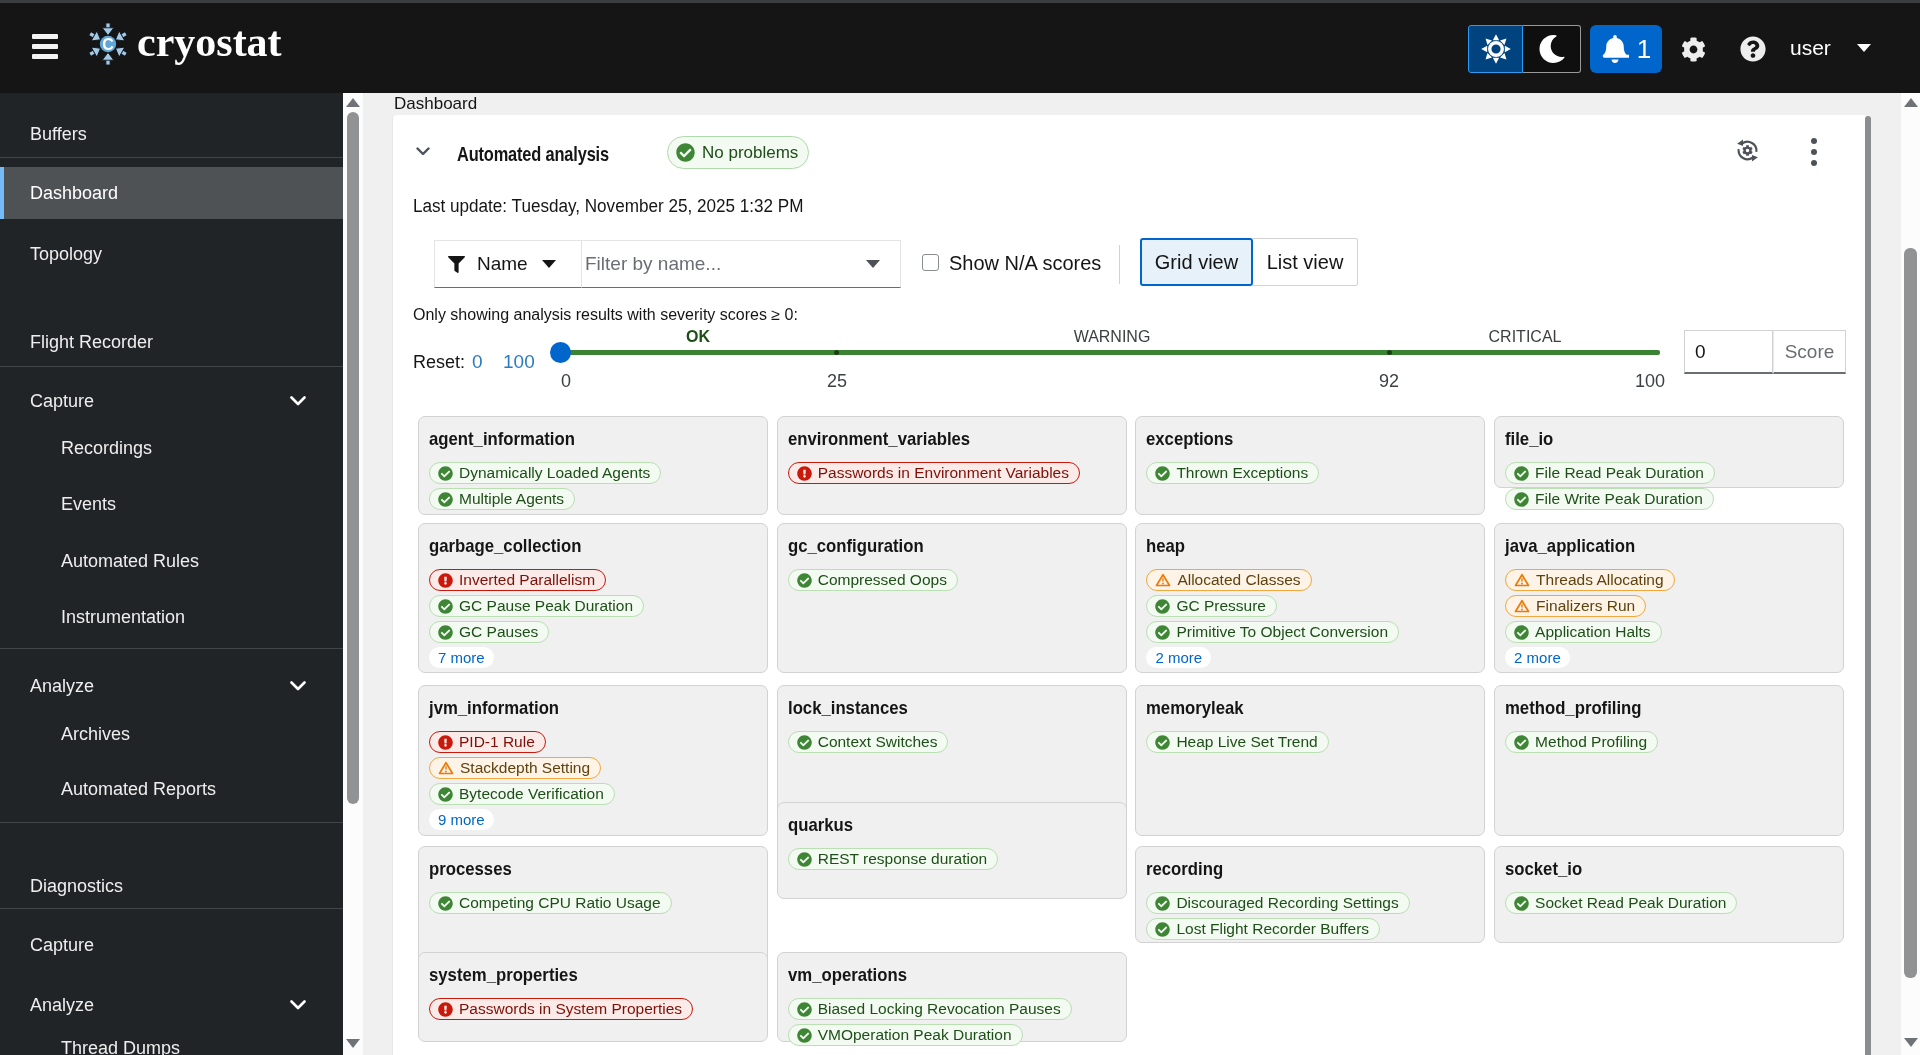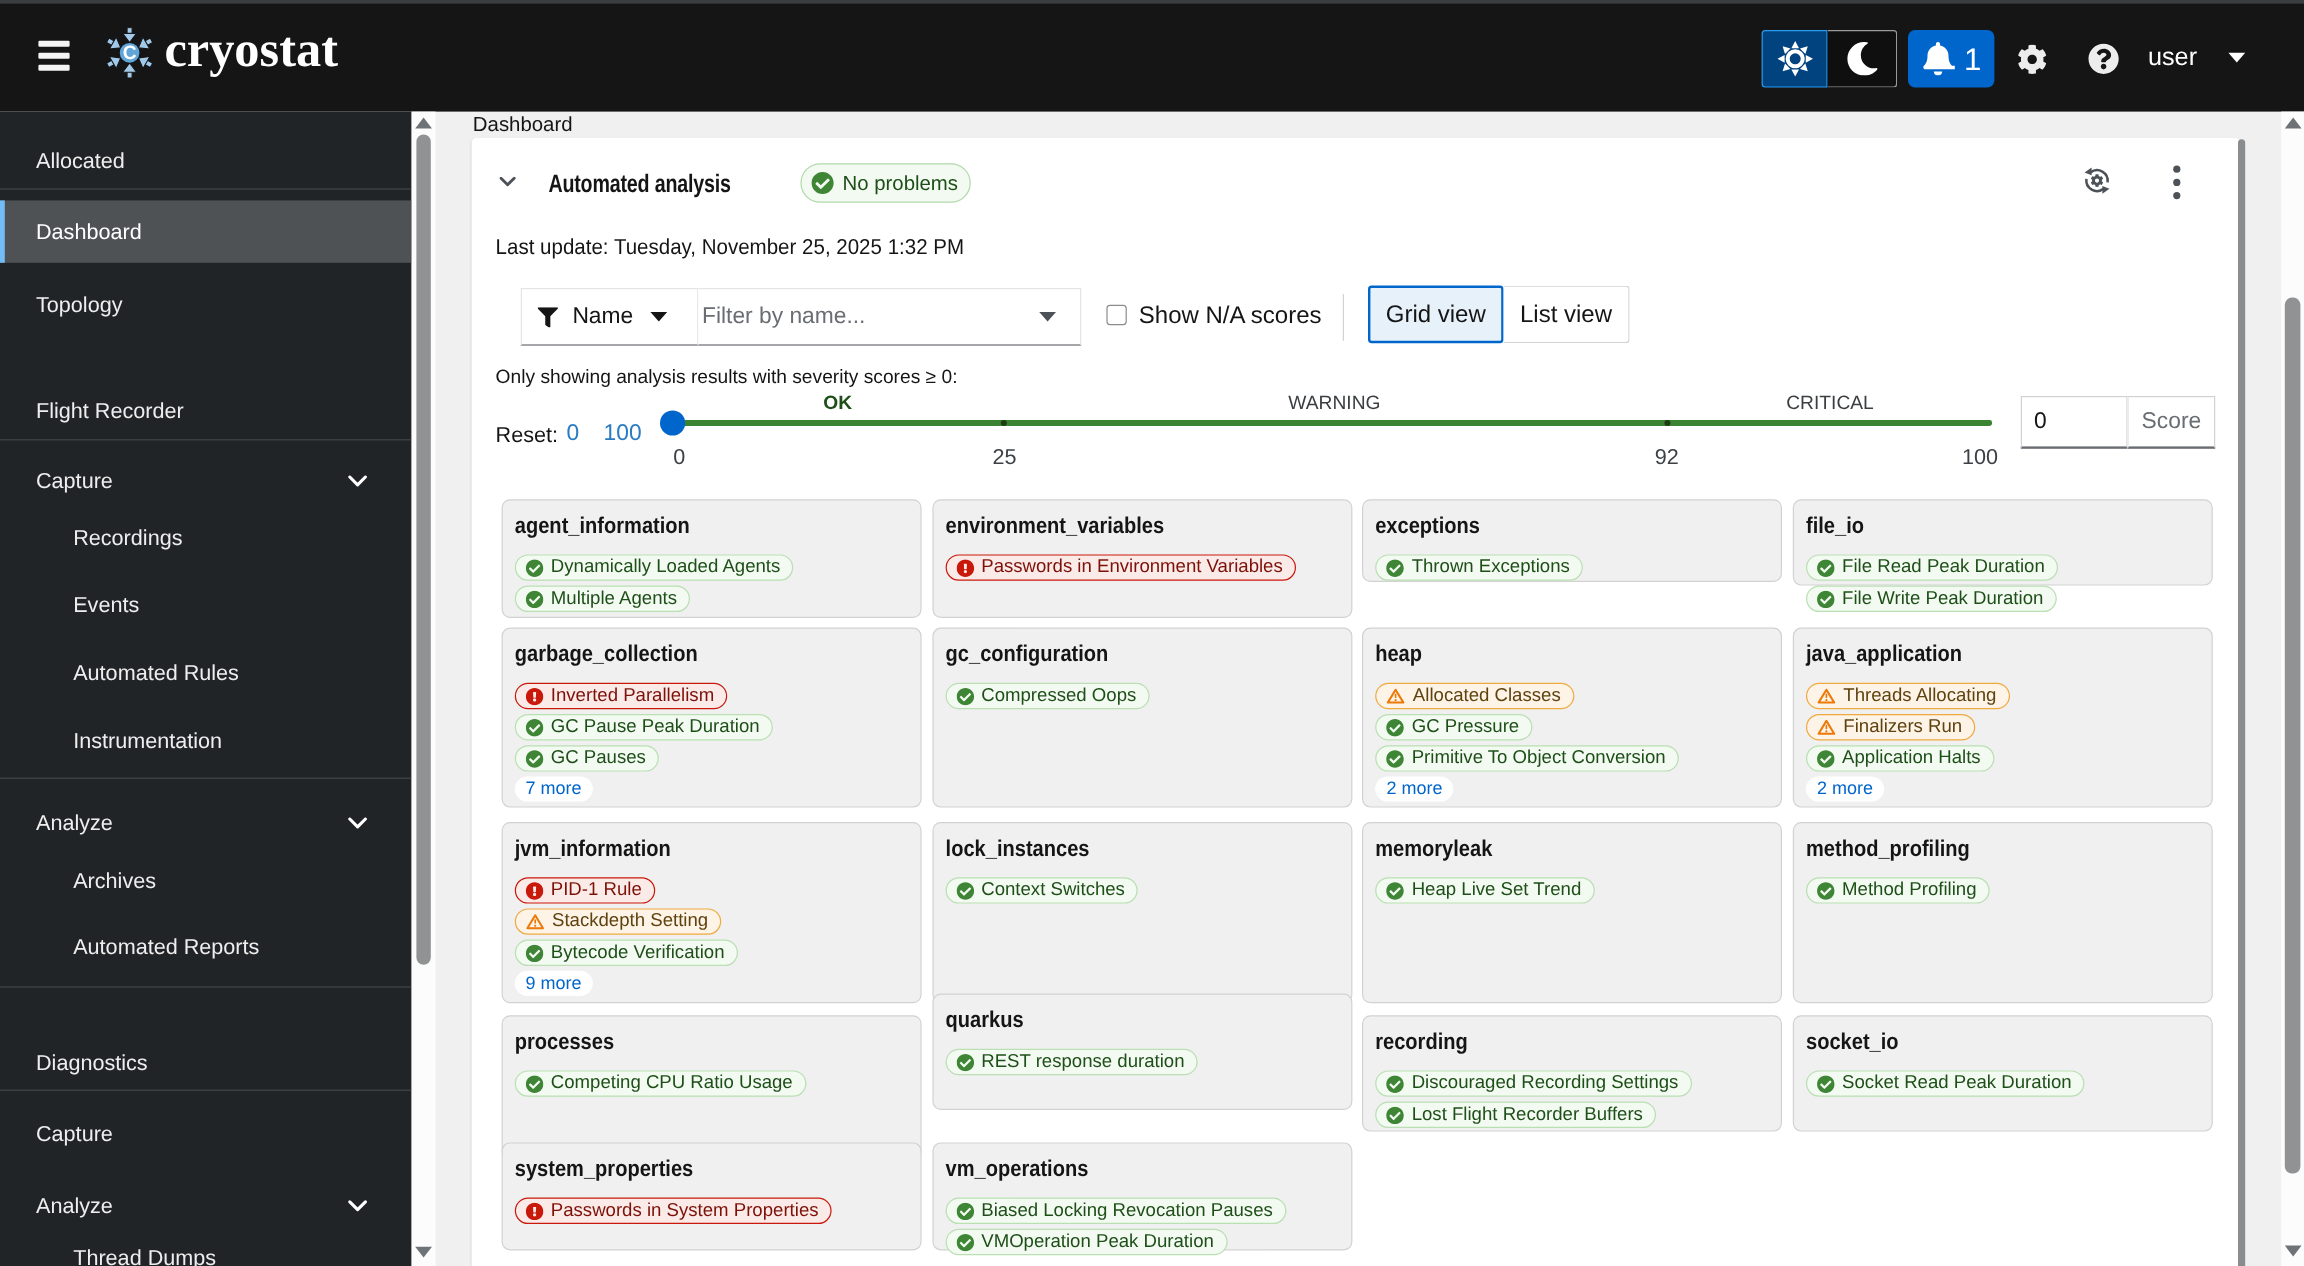--- a/index.html
+++ b/index.html
@@ -155,21 +155,21 @@
 <svg width="26" height="26" viewBox="0 0 512 512">
       <path fill="#ededed" d="M504 256c0 136.997-111.043 248-248 248S8 392.997 8 256C8 119.083 119.043 8 256 8s248 111.083 248 248zM262.655 90c-54.497 0-89.255 22.957-116.549 63.758-3.536 5.286-2.353 12.415 2.715 16.258l34.699 26.31c5.205 3.947 12.621 3.008 16.665-2.122 17.864-22.658 30.113-35.797 57.303-35.797 20.429 0 45.698 13.148 45.698 32.958 0 14.976-12.363 22.667-32.534 33.976C247.128 238.528 216 254.941 216 296v4c0 6.627 5.373 12 12 12h56c6.627 0 12-5.373 12-12v-1.333c0-28.462 83.186-29.647 83.186-106.667 0-58.002-60.165-102-116.531-102zM256 338c-25.365 0-46 20.635-46 46 0 25.364 20.635 46 46 46s46-20.636 46-46c0-25.365-20.635-46-46-46z"></path>
     </svg>
 </div>
 <div class="abs" style="left:1790px;top:36px;font-size:21px;color:#fff">user</div>
 <div class="abs" style="left:1857px;top:44px;width:0;height:0;border-left:7px solid transparent;border-right:7px solid transparent;border-top:8px solid #fff"></div>
 
 <div id="sidebar"></div>
 <div id="nav-sel"></div>
 <div class="nav-item" style="top:108px;height:52px">
-    <span class="txt">Allocated</span>
+    <span class="txt">Buffers</span>
   </div>
 <div class="nav-sep" style="top:157px"></div>
 <div class="nav-item" style="top:167px;height:52px;color:#fff">
     <span class="txt">Dashboard</span>
   </div>
 <div class="nav-item" style="top:228px;height:52px">
     <span class="txt">Topology</span>
   </div>
 <div class="nav-item" style="top:316px;height:52px">
     <span class="txt">Flight Recorder</span>
@@ -307,21 +307,21 @@
       <div class="lb g"><svg width="15" height="15" viewBox="0 0 512 512">
           <path fill="#3e8635" d="M504 256c0 136.967-111.033 248-248 248S8 392.967 8 256 119.033 8 256 8s248 111.033 248 248zM227.314 387.314l184-184c6.248-6.248 6.248-16.379 0-22.627l-22.627-22.627c-6.248-6.249-16.379-6.249-22.628 0L216 308.118l-70.059-70.059c-6.248-6.248-16.379-6.248-22.628 0l-22.627 22.627c-6.248 6.248-6.248 16.379 0 22.627l104 104c6.249 6.249 16.379 6.249 22.628.001z"></path>
         </svg>Multiple Agents</div>
     </div>
     <div class="card" style="left:776.7px;top:416px;height:99px">
       <div class="ct">environment_variables</div>
       <div class="lb r"><svg width="15" height="15" viewBox="0 0 512 512">
           <path fill="#c9190b" d="M504 256c0 136.997-111.043 248-248 248S8 392.997 8 256C8 119.083 119.043 8 256 8s248 111.083 248 248zm-248 50c-25.405 0-46 20.595-46 46s20.595 46 46 46 46-20.595 46-46-20.595-46-46-46zm-43.673-165.346l7.418 136c.347 6.364 5.609 11.346 11.982 11.346h48.546c6.373 0 11.635-4.982 11.982-11.346l7.418-136c.375-6.874-5.098-12.654-11.982-12.654h-63.383c-6.884 0-12.356 5.78-11.981 12.654z"></path>
         </svg>Passwords in Environment Variables</div>
     </div>
-    <div class="card" style="left:1135.4px;top:416px;height:69px">
+    <div class="card" style="left:1135.4px;top:416px;height:99px">
       <div class="ct">exceptions</div>
       <div class="lb g"><svg width="15" height="15" viewBox="0 0 512 512">
           <path fill="#3e8635" d="M504 256c0 136.967-111.033 248-248 248S8 392.967 8 256 119.033 8 256 8s248 111.033 248 248zM227.314 387.314l184-184c6.248-6.248 6.248-16.379 0-22.627l-22.627-22.627c-6.248-6.249-16.379-6.249-22.628 0L216 308.118l-70.059-70.059c-6.248-6.248-16.379-6.248-22.628 0l-22.627 22.627c-6.248 6.248-6.248 16.379 0 22.627l104 104c6.249 6.249 16.379 6.249 22.628.001z"></path>
         </svg>Thrown Exceptions</div>
     </div>
     <div class="card" style="left:1494.1px;top:416px;height:72px">
       <div class="ct">file_io</div>
       <div class="lb g"><svg width="15" height="15" viewBox="0 0 512 512">
           <path fill="#3e8635" d="M504 256c0 136.967-111.033 248-248 248S8 392.967 8 256 119.033 8 256 8s248 111.033 248 248zM227.314 387.314l184-184c6.248-6.248 6.248-16.379 0-22.627l-22.627-22.627c-6.248-6.249-16.379-6.249-22.628 0L216 308.118l-70.059-70.059c-6.248-6.248-16.379-6.248-22.628 0l-22.627 22.627c-6.248 6.248-6.248 16.379 0 22.627l104 104c6.249 6.249 16.379 6.249 22.628.001z"></path>
         </svg>File Read Peak Duration</div>
@@ -412,21 +412,21 @@
       <div class="lb g"><svg width="15" height="15" viewBox="0 0 512 512">
           <path fill="#3e8635" d="M504 256c0 136.967-111.033 248-248 248S8 392.967 8 256 119.033 8 256 8s248 111.033 248 248zM227.314 387.314l184-184c6.248-6.248 6.248-16.379 0-22.627l-22.627-22.627c-6.248-6.249-16.379-6.249-22.628 0L216 308.118l-70.059-70.059c-6.248-6.248-16.379-6.248-22.628 0l-22.627 22.627c-6.248 6.248-6.248 16.379 0 22.627l104 104c6.249 6.249 16.379 6.249 22.628.001z"></path>
         </svg>Method Profiling</div>
     </div>
     <div class="card" style="left:418px;top:846px;height:121px">
       <div class="ct">processes</div>
       <div class="lb g"><svg width="15" height="15" viewBox="0 0 512 512">
           <path fill="#3e8635" d="M504 256c0 136.967-111.033 248-248 248S8 392.967 8 256 119.033 8 256 8s248 111.033 248 248zM227.314 387.314l184-184c6.248-6.248 6.248-16.379 0-22.627l-22.627-22.627c-6.248-6.249-16.379-6.249-22.628 0L216 308.118l-70.059-70.059c-6.248-6.248-16.379-6.248-22.628 0l-22.627 22.627c-6.248 6.248-6.248 16.379 0 22.627l104 104c6.249 6.249 16.379 6.249 22.628.001z"></path>
         </svg>Competing CPU Ratio Usage</div>
     </div>
-    <div class="card" style="left:776.7px;top:828px;height:97px">
+    <div class="card" style="left:776.7px;top:802px;height:97px">
       <div class="ct">quarkus</div>
       <div class="lb g"><svg width="15" height="15" viewBox="0 0 512 512">
           <path fill="#3e8635" d="M504 256c0 136.967-111.033 248-248 248S8 392.967 8 256 119.033 8 256 8s248 111.033 248 248zM227.314 387.314l184-184c6.248-6.248 6.248-16.379 0-22.627l-22.627-22.627c-6.248-6.249-16.379-6.249-22.628 0L216 308.118l-70.059-70.059c-6.248-6.248-16.379-6.248-22.628 0l-22.627 22.627c-6.248 6.248-6.248 16.379 0 22.627l104 104c6.249 6.249 16.379 6.249 22.628.001z"></path>
         </svg>REST response duration</div>
     </div>
     <div class="card" style="left:1135.4px;top:846px;height:97px">
       <div class="ct">recording</div>
       <div class="lb g"><svg width="15" height="15" viewBox="0 0 512 512">
           <path fill="#3e8635" d="M504 256c0 136.967-111.033 248-248 248S8 392.967 8 256 119.033 8 256 8s248 111.033 248 248zM227.314 387.314l184-184c6.248-6.248 6.248-16.379 0-22.627l-22.627-22.627c-6.248-6.249-16.379-6.249-22.628 0L216 308.118l-70.059-70.059c-6.248-6.248-16.379-6.248-22.628 0l-22.627 22.627c-6.248 6.248-6.248 16.379 0 22.627l104 104c6.249 6.249 16.379 6.249 22.628.001z"></path>
         </svg>Discouraged Recording Settings</div>

